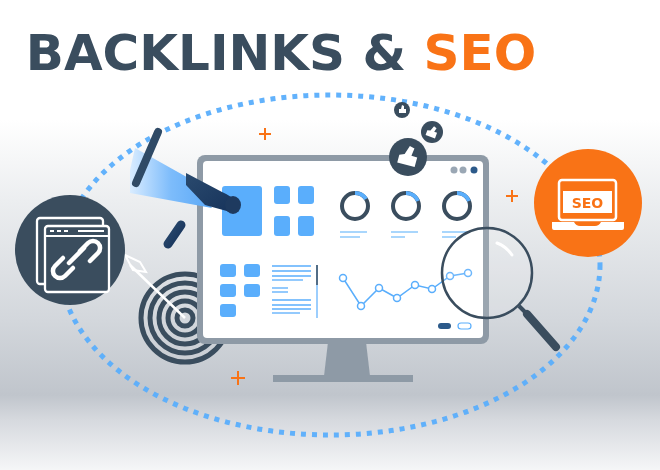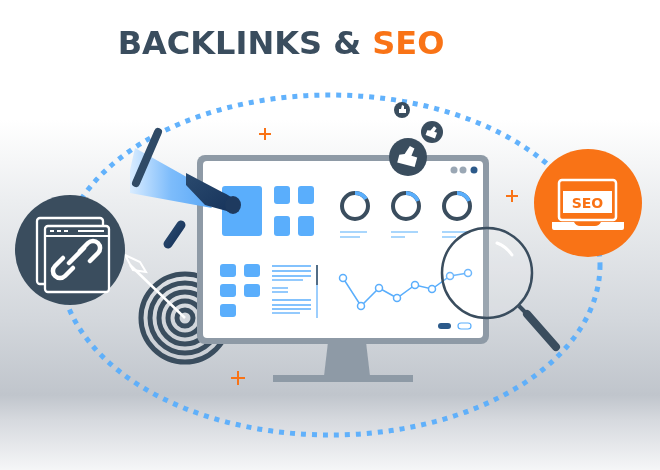--- a/index.html
+++ b/index.html
@@ -1,20 +1,20 @@
 <!DOCTYPE html>
 <html><head>
 <meta charset="utf-8">
 <style>
   html, body { margin: 0; padding: 0; }
   body { width: 660px; height: 470px; overflow: hidden; position: relative;
     background: linear-gradient(to bottom, #ffffff 0px, #ffffff 120px, #eceef0 200px, #d3d7dc 320px, #c0c5cc 395px, #d6d9de 420px, #f5f6f7 470px);
     font-family: "Liberation Sans", sans-serif; }
   .title { position: absolute; top: 24px; left: 0; width: 562px; text-align: center;
-    font-family: "DejaVu Sans", sans-serif; font-weight: bold; font-size: 32px; letter-spacing: 0px; color: #3a4d5e; }
+    font-family: "DejaVu Sans", sans-serif; font-weight: bold; font-size: 50px; letter-spacing: 0px; color: #3a4d5e; }
   .title .accent { color: #f97316; }
   svg.art { position: absolute; left: 0; top: 0; }
 </style>
 </head>
 <body>
 
 <div class="title"><span>BACKLINKS &amp; </span><span class="accent">SEO</span></div>
 
 <svg class="art" width="660" height="470" viewBox="0 0 660 470" xmlns="http://www.w3.org/2000/svg">
   <defs>

